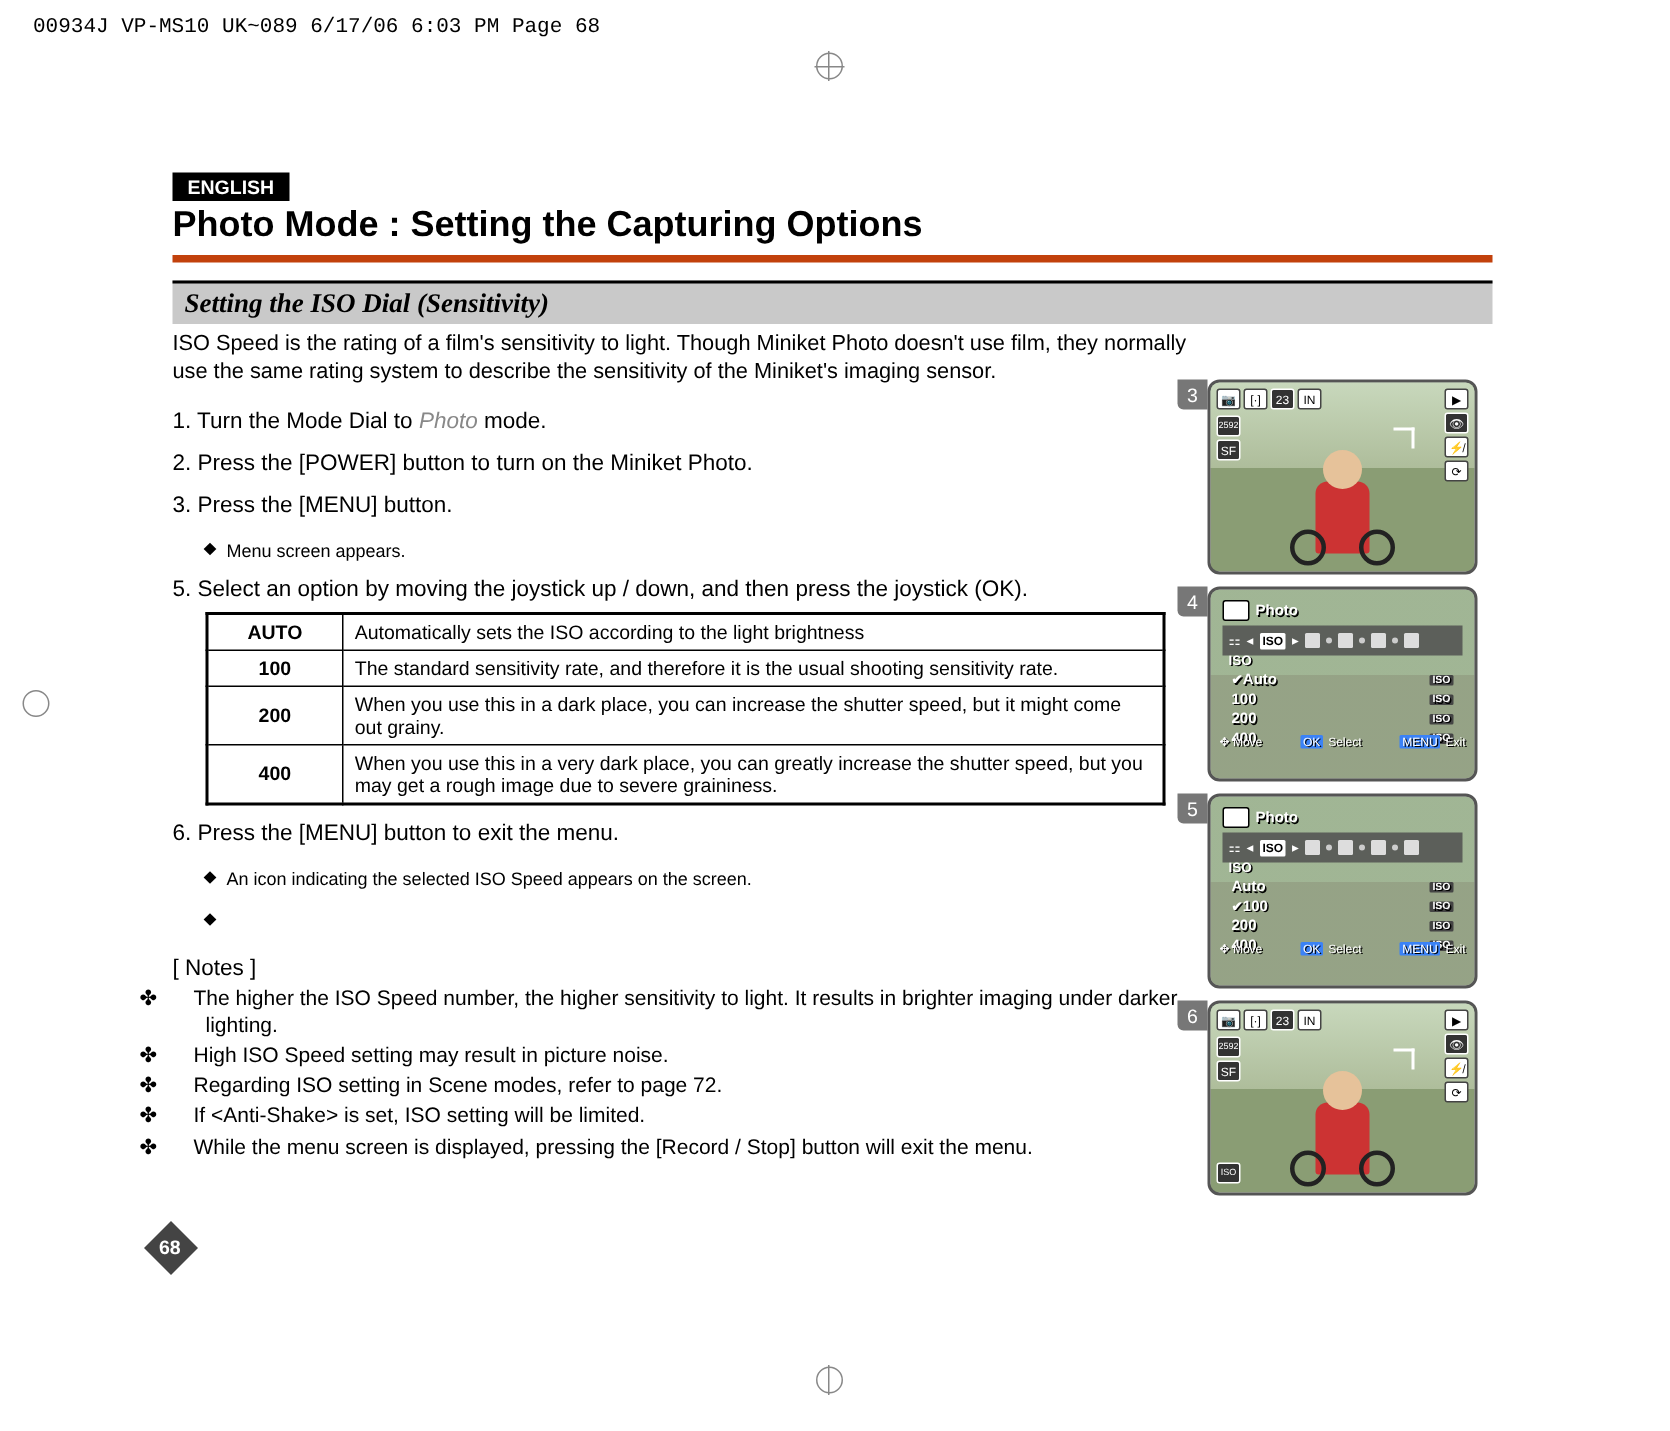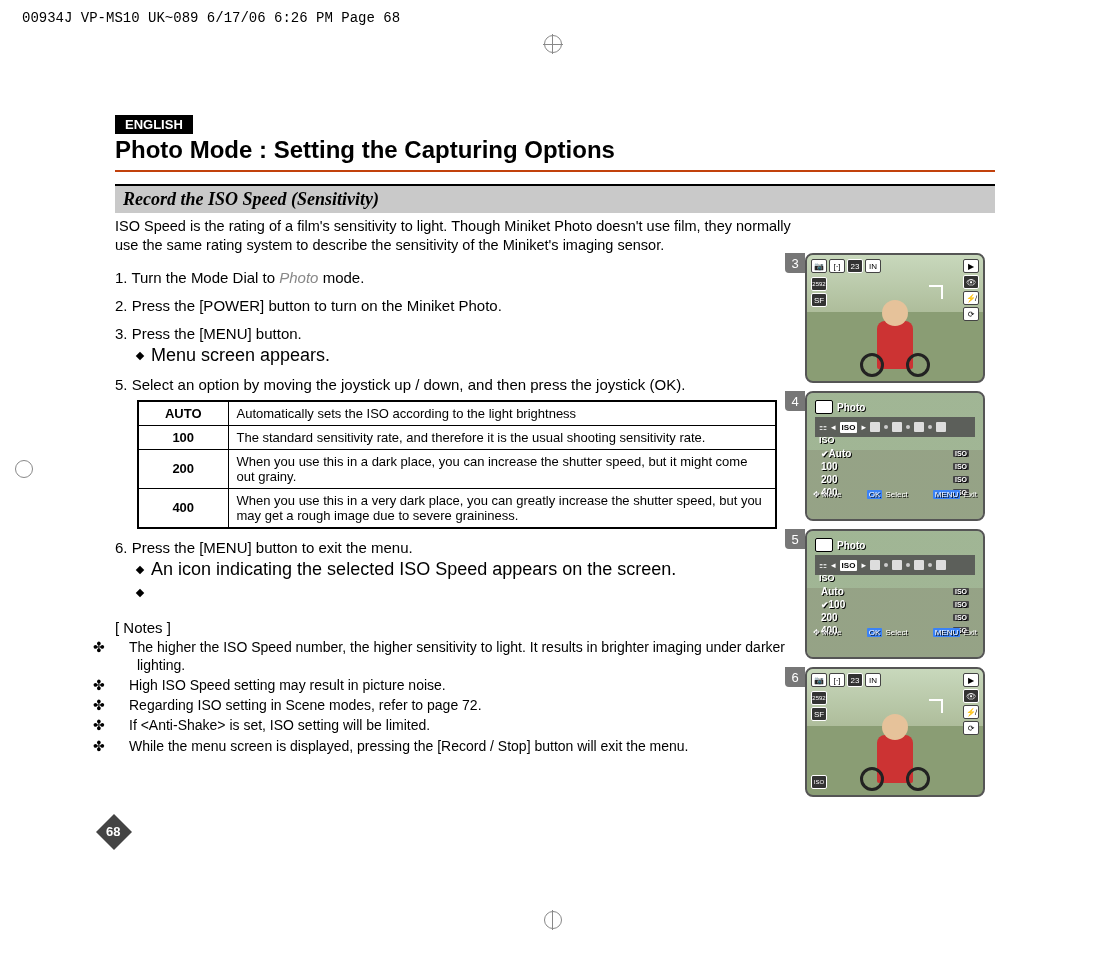--- a/index.html
+++ b/index.html
@@ -6,28 +6,28 @@
   body { font-family: Arial, Helvetica, sans-serif; background: #fff; color: #000; width: 1113px; height: 954px; position: relative; }
   .print-header { position: absolute; top: 10px; left: 22px; font-family: "Courier New", monospace; font-size: 14px; color: #000; }
   .crop-mark-v { position: absolute; background: #888; width: 1px; height: 20px; left: 552px; top: 34px; }
   .crop-mark-h { position: absolute; background: #888; width: 20px; height: 1px; left: 543px; top: 44px; }
   .crop-mark-c { position: absolute; border: 1px solid #888; border-radius: 50%; width: 18px; height: 18px; left: 544px; top: 35px; }
   .crop-mark-v2 { position: absolute; background: #888; width: 1px; height: 20px; left: 552px; top: 910px; }
   .crop-mark-c2 { position: absolute; border: 1px solid #888; border-radius: 50%; width: 18px; height: 18px; left: 544px; top: 911px; }
   .crop-mark-left { position: absolute; border: 1px solid #888; border-radius: 50%; width: 18px; height: 18px; left: 15px; top: 460px; }
   .page { position: absolute; top: 115px; left: 115px; width: 880px; }
   .lang-tag { background: #000; color: #fff; display: inline-block; padding: 2px 10px; font-size: 13px; font-weight: bold; }
-  .main-title { font-size: 24px; font-weight: bold; margin-top: 2px; border-bottom: 2px solid #c2410c; padding-bottom: 6px; width: 100%; }
+  .main-title { font-size: 24px; font-weight: bold; margin-top: 2px; border-bottom: 5px solid #c2410c; padding-bottom: 6px; width: 100%; }
   .subtitle-bar { background: #c9c9c9; border-top: 2px solid #000; padding: 3px 8px; font-size: 18px; font-style: italic; font-weight: bold; font-family: Georgia, 'Times New Roman', serif; margin-top: 12px; }
   .intro { font-size: 14.5px; margin-top: 4px; line-height: 1.3; width: 680px; }
   .steps { margin-top: 14px; width: 680px; }
   .step { margin-bottom: 10px; }
   .step-head { font-size: 15px; font-weight: normal; }
   .step-head .gray-word { color: #888; font-style: italic; }
-  .sub { margin-left: 22px; font-size: 18px; margin-top: 2px; }
+  .sub { margin-left: 22px; font-size: 12px; margin-top: 14px; }
   .diamond { display:inline-block; transform: rotate(45deg); width:6px; height:6px; background:#000; margin-right:8px; vertical-align: 2px; }
   table.iso { border-collapse: collapse; margin: 6px 0 0 22px; width: 640px; border: 2px solid #000; }
   table.iso td { border: 1px solid #000; padding: 4px 8px; font-size: 13px; vertical-align: middle; }
   table.iso td.k { text-align: center; font-weight: bold; width: 90px; }
   .notes-head { font-weight: normal; font-size: 15px; margin-top: 16px; }
   .note-line { font-size: 14px; margin-top: 2px; padding-left: 22px; text-indent: -22px; line-height: 1.3; width: 680px; }
   .note-line .bullet { display:inline-block; width:14px; }
   .page-badge { position: absolute; left: 96px; top: 814px; width: 36px; height: 36px; }
   .page-badge span { position:absolute; color:#fff; font-weight:bold; font-size:13px; left: 10px; top: 10px; z-index:2;}
   .page-badge::before { content:""; position:absolute; width:0;height:0; border-left:18px solid transparent; border-right:18px solid transparent; border-bottom:18px solid #444; top:0;}
@@ -64,32 +64,32 @@
   .menu-item{display:flex;align-items:center;justify-content:space-between;font-size:10px;color:#fff;font-weight:bold;padding:1px 2px;text-shadow:1px 1px #000;}
   .menu-item .check{width:10px;font-size:9px;}
   .menu-item.sel{color:#fff;}
   .menu-item .badge{background:#444;color:#fff;font-size:7px;padding:0 2px;border-radius:1px;}
   .menu-foot{position:absolute;bottom:20px;left:6px;right:6px;display:flex;justify-content:space-between;font-size:8px;color:#fff;text-shadow:1px 1px #000;}
   .menu-foot .btn{background:#3b82f6;padding:0 2px;border-radius:1px;margin-right:1px;}
 </style>
 </head>
 <body>
 
-<div class="print-header">00934J VP-MS10 UK~089  6/17/06 6:26 PM  Page 68</div>
+<div class="print-header">00934J VP-MS10 UK~089  6/17/06 6:03 PM  Page 68</div>
 <div class="crop-mark-v"></div>
 <div class="crop-mark-h"></div>
 <div class="crop-mark-c"></div>
 <div class="crop-mark-v2"></div>
 <div class="crop-mark-c2"></div>
 <div class="crop-mark-left"></div>
 
 <div class="page">
   <div class="lang-tag">ENGLISH</div>
   <div class="main-title">Photo Mode : Setting the Capturing Options</div>
-  <div class="subtitle-bar">Record the ISO Speed (Sensitivity)</div>
+  <div class="subtitle-bar">Setting the ISO Dial (Sensitivity)</div>
   <div class="intro">ISO Speed is the rating of a film's sensitivity to light. Though Miniket Photo doesn't use film, they normally use the same rating system to describe the sensitivity of the Miniket's imaging sensor.</div>
 
   <div class="steps">
     <div class="step">
       <span class="step-head">
         <span>1. Turn the Mode Dial to </span><span class="gray-word">Photo</span><span> mode.</span>
       </span>
     </div>
     <div class="step"><span class="step-head">2. Press the [POWER] button to turn on the Miniket Photo.</span></div>
     <div class="step">

